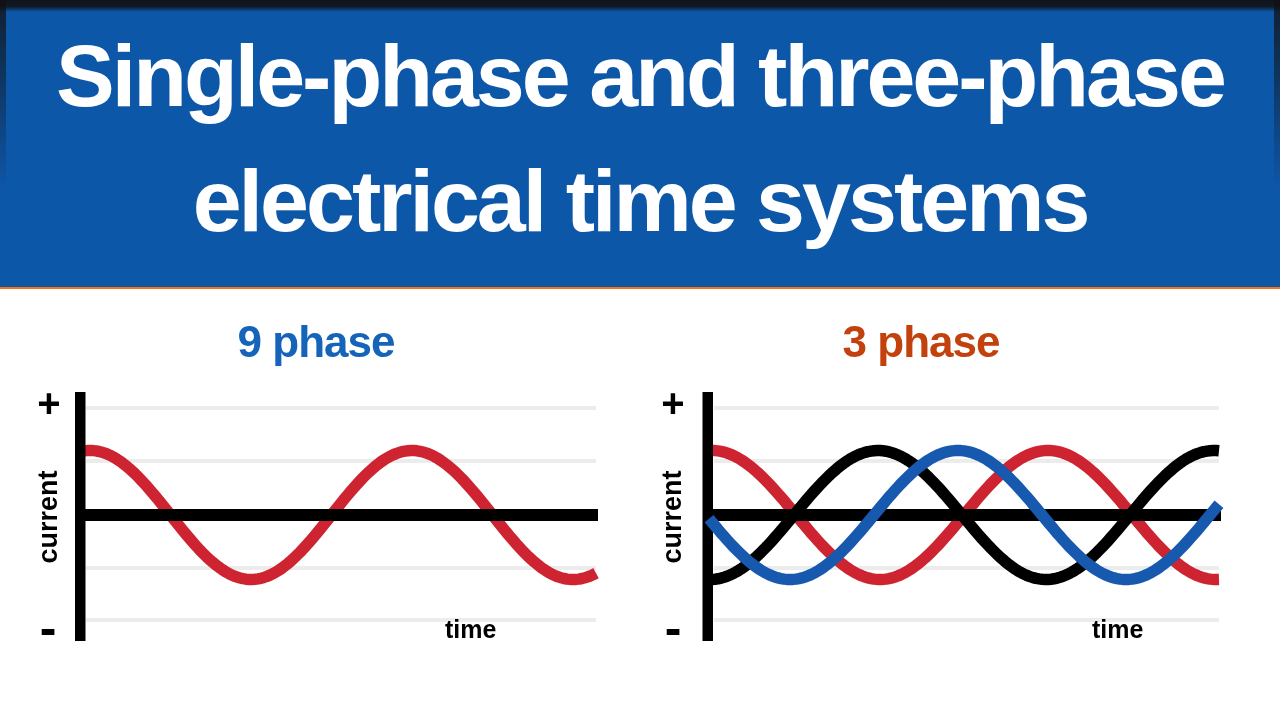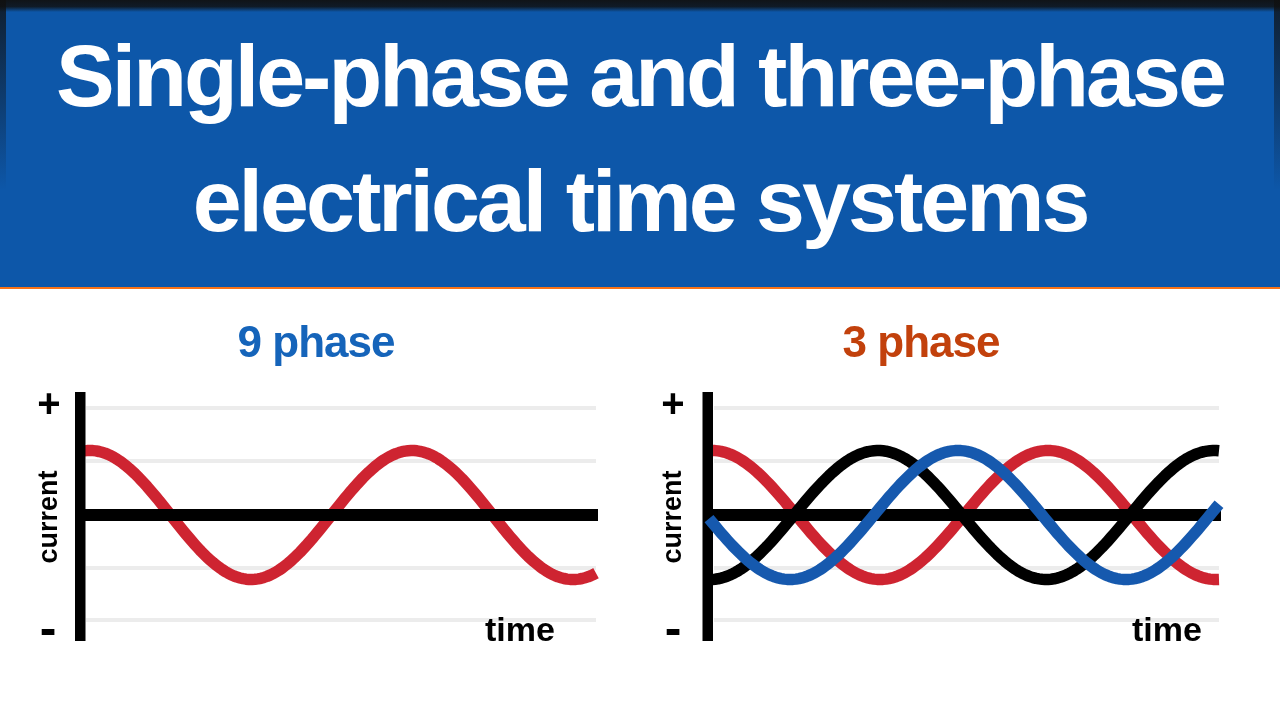--- a/index.html
+++ b/index.html
@@ -33,21 +33,21 @@
           font-weight:700;font-size:44px;letter-spacing:-1px;line-height:48px;z-index:4;white-space:nowrap;}
   .t1{left:156px;} .t2{left:761px;}
 
   .axis-label{position:absolute;z-index:4;color:#000;font-weight:700;}
   .plus{width:36px;text-align:center;font-size:40px;line-height:40px;}
   .plus-l{left:31px;top:383px;} .plus-r{left:655px;top:383px;}
   .minus{width:36px;text-align:center;font-size:50px;line-height:50px;}
   .minus-l{left:30px;top:603px;} .minus-r{left:655px;top:603px;}
   .current{width:170px;height:30px;line-height:30px;text-align:center;font-size:27px;transform:rotate(-90deg);}
   .current-l{left:-37px;top:502px;} .current-r{left:587px;top:502px;}
-  .time{width:150px;text-align:center;font-size:34px;line-height:34px;}
+  .time{width:150px;text-align:left;font-size:25px;line-height:34px;}
   .time-l{left:445px;top:612px;} .time-r{left:1092px;top:612px;}
 </style>
 </head>
 <body>
 
 <div class="screen">
 
   <div class="banner" style="background: rgb(13, 87, 169);">
     <div class="banner-line line1" style="color: rgb(255, 255, 255);">Single-phase and three-phase</div>
     <div class="banner-line line2" style="color: rgb(255, 255, 255);">electrical time systems</div>

